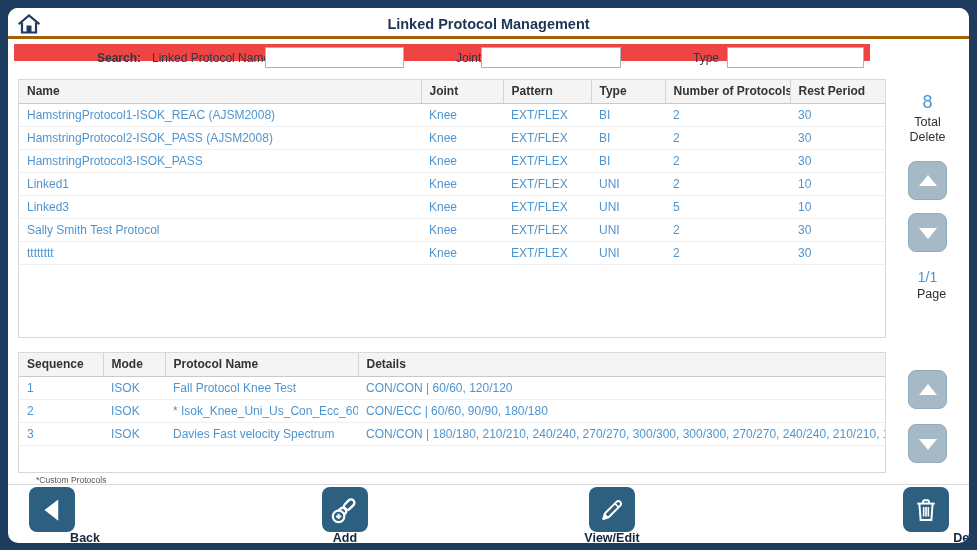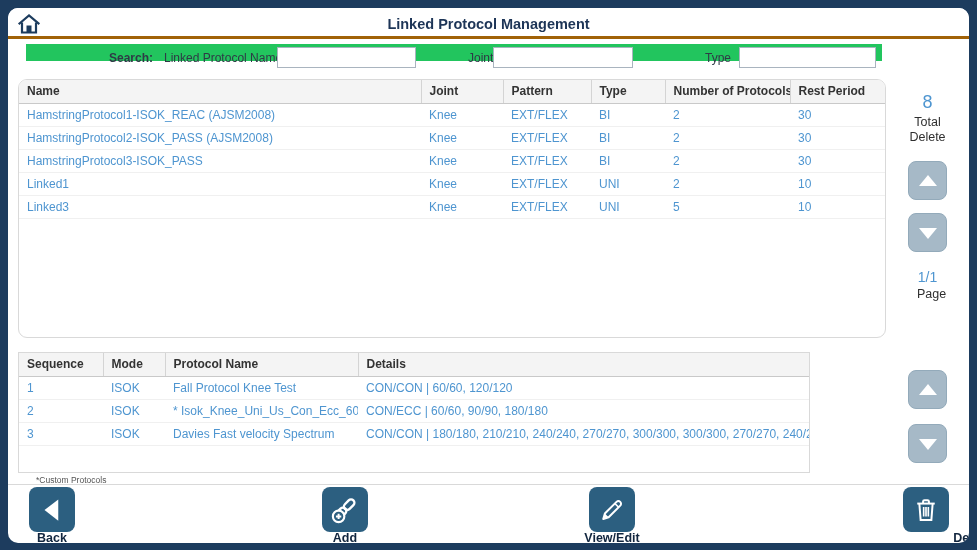--- a/index.html
+++ b/index.html
@@ -20,41 +20,41 @@
     background:#ffffff; border-bottom:3px solid #a16207;
   }
   .home-btn { position:absolute; left:9px; top:4px; width:24px; height:24px; cursor:pointer; }
   .page-title {
     position:absolute; left:0; top:0; width:100%; height:31px;
     display:flex; align-items:center; justify-content:center;
     font-size:14.5px; font-weight:bold; color:#1d3557;
   }
   
   .search-band {
-    position:absolute; left:18px; top:36px; width:856px; height:17px;
-    background:#22c55e;
+    position:absolute; left:6px; top:36px; width:856px; height:17px;
+    background:#ef4444;
   }
   .search-band .lbl { position:absolute; top:7px; font-size:12px; color:#2f3a46; white-space:nowrap; }
   .search-label { left:83px; font-weight:bold; }
   .lpn-label   { left:138px; }
   .joint-label { left:442px; }
   .type-label  { left:679px; }
   .search-band input {
     position:absolute; top:3px; height:21px;
     border:1px solid #a9b4bf; background:#fff; font-size:12px; padding:0 4px;
     font-family:"Liberation Sans", sans-serif;
   }
   .lpn-input   { left:251px; width:139px; }
   .joint-input { left:467px; width:140px; }
   .type-input  { left:713px; width:137px; }
 
   
   .tbl-wrap { position:absolute; left:10px; background:#fff; border:1px solid #d9d9d9; overflow:hidden; }
-  .main-wrap   { top:71px;  width:868px; height:259px;border-radius:9px; }
-  .detail-wrap { top:344px; width:792px; height:121px; }
+  .main-wrap   { top:71px;  width:868px; height:259px; }
+  .detail-wrap { top:344px; width:868px; height:121px; }
   table { border-collapse:collapse; table-layout:fixed; width:100%; font-size:12px; }
   thead th {
     background:#f4f4f4; color:#333; font-weight:bold; text-align:left;
     height:23px; padding:0 0 0 8px; border-bottom:1px solid #c9c9c9;
     white-space:nowrap; overflow:hidden;
   }
   thead th + th { border-left:1px solid #d4d4d4; }
   tbody td {
     height:23px; padding:0 0 0 8px; color:#4e95d0;
     border-bottom:1px solid #f0f0f0; white-space:nowrap; overflow:hidden;margin-top:48px;
@@ -84,21 +84,21 @@
   
   .tool-btn {
     position:absolute; width:46px; height:45px; top:479px;
     background:#2c5f80; border-radius:8px; cursor:pointer;
     display:flex; align-items:center; justify-content:center;
   }
   .tool-label {
     position:absolute; top:523px; font-size:12.5px; font-weight:bold; color:#12263f;
     text-align:center; white-space:nowrap;
   }
-  .back-btn { left:21px; }   .back-label { left:-4px;  width:96px; }
+  .back-btn { left:21px; }   .back-label { left:-4px;  width:96px;text-align:right; }
   .add-btn  { left:314px; }  .add-label  { left:289px; width:96px; }
   .edit-btn { left:581px; }  .edit-label { left:556px; width:96px;text-decoration:underline; }
   .del-btn  { left:895px; }  .del-label  { left:916px; width:96px; }
 </style>
 </head>
 <body>
 
 <div class="window">
 
   <div class="titlebar">
@@ -176,20 +176,36 @@
             <td>10</td>
           </tr>
           <tr>
             <td>Linked3</td>
             <td>Knee</td>
             <td>EXT/FLEX</td>
             <td>UNI</td>
             <td>5</td>
             <td>10</td>
           </tr>
+          <tr>
+            <td>Sally Smith Test Protocol</td>
+            <td>Knee</td>
+            <td>EXT/FLEX</td>
+            <td>UNI</td>
+            <td>2</td>
+            <td>30</td>
+          </tr>
+          <tr>
+            <td>tttttttt</td>
+            <td>Knee</td>
+            <td>EXT/FLEX</td>
+            <td>UNI</td>
+            <td>2</td>
+            <td>30</td>
+          </tr>
         </tbody>
     </table>
   </div>
 
   <div class="tbl-wrap detail-wrap">
     <table>
       <colgroup>
           <col style="width:84px">
           <col style="width:62px">
           <col style="width:193px">

